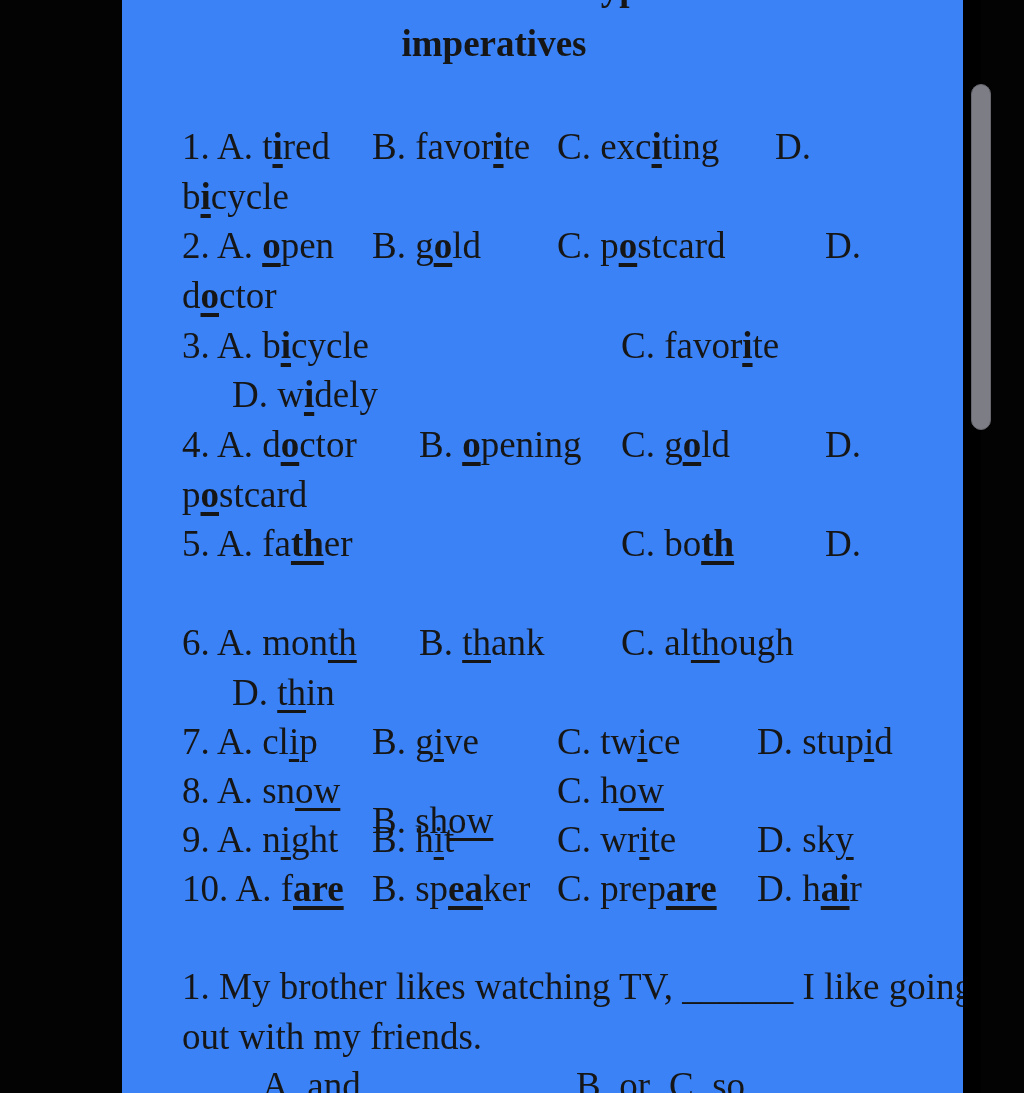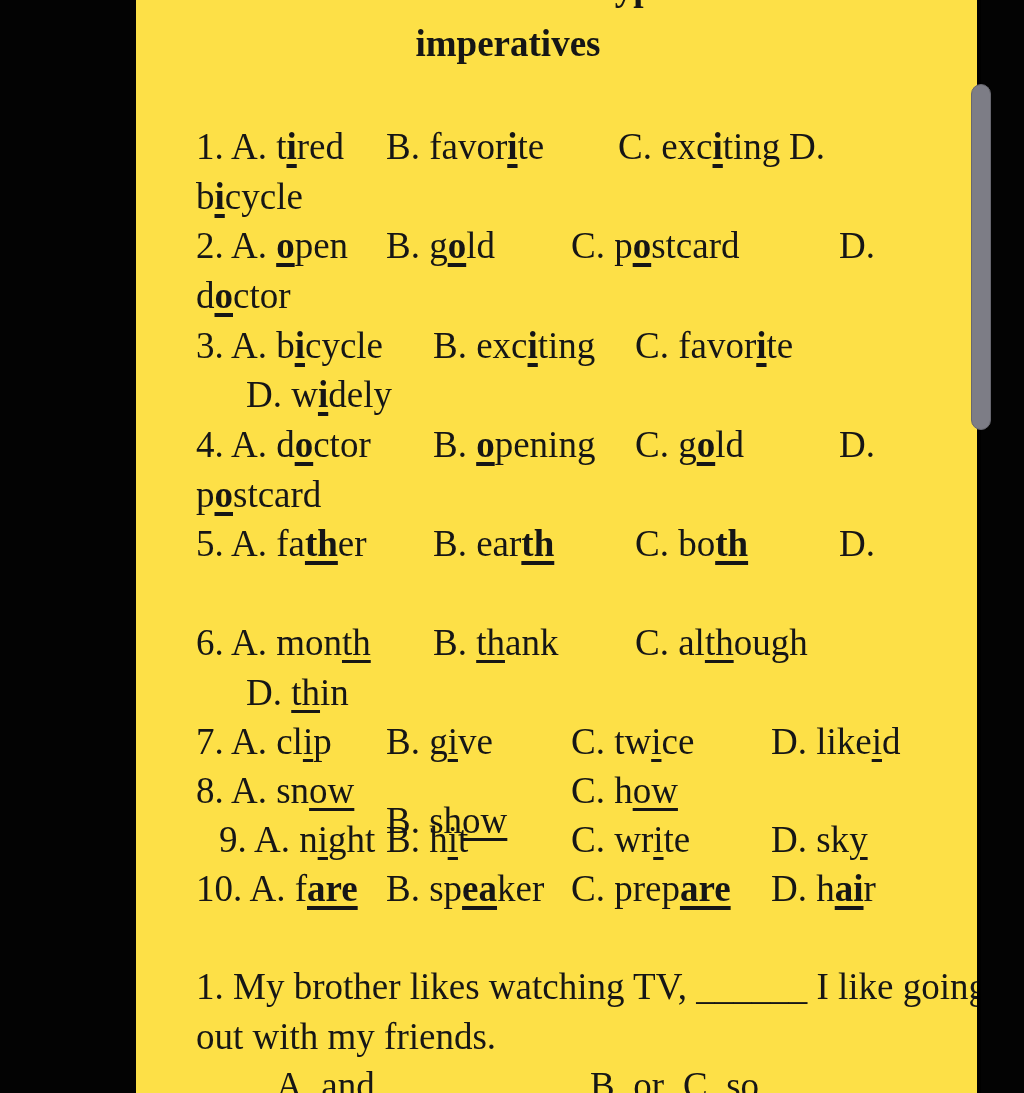--- a/index.html
+++ b/index.html
@@ -4,22 +4,22 @@
 <style>
   html,body{margin:0;padding:0;}
   body{
     width:1024px;height:1093px;
     background:#000;
     overflow:hidden;
     position:relative;
     font-family:"Liberation Serif","DejaVu Serif",serif;
   }
   .paper{
-    position:absolute;left:136px;top:0;width:841px;height:1093px;
-    background:#fde047;
+    position:absolute;left:122px;top:0;width:841px;height:1093px;
+    background:#3b82f6;
     overflow:hidden;
     text-decoration:underline;
   }
   .bar{position:absolute;top:0;height:1093px;background:#030303;}
   .bar-left{left:0;width:140px;}
   .bar-right{left:981px;width:43px;}
   .text-layer{
     position:absolute;left:-140px;top:0;width:1024px;height:1200px;
     color:#161616;
     font-size:37px;
@@ -54,79 +54,77 @@
 <div class="bar bar-left"></div>
 <div class="bar bar-right"></div>
 
 <div class="paper">
   <div class="text-layer">
       <div class="line center bold" style="top: -34px;"><span class="seg"><span>Conditional sentences type 1 and</span></span></div>
       <div class="line center bold" style="top: 22px;"><span class="seg"><span>imperatives</span></span></div>
       <div class="line" style="top: 125px;">
         <span class="seg abs" style="left: 200px;"><span>1. A. t</span><span class="b u">i</span><span>red</span></span>
         <span class="seg abs" style="left: 390px;"><span>B. favor</span><span class="b u">i</span><span>te</span></span>
-        <span class="seg abs" style="left: 575px; margin-left: 47px;"><span>C. exc</span><span class="b u">i</span><span>ting</span></span>
+        <span class="seg abs" style="left: 575px;"><span>C. exc</span><span class="b u">i</span><span>ting</span></span>
         <span class="seg abs" style="left: 793px;"><span>D.</span></span>
       </div>
       <div class="line" style="top: 175px; padding-left: 24px;">
         <span class="seg abs" style="left: 200px;"><span>b</span><span class="b u">i</span><span>cycle</span></span>
       </div>
       <div class="line" style="top: 224px;">
         <span class="seg abs" style="left: 200px;"><span>2. A. </span><span class="b u">o</span><span>pen</span></span>
         <span class="seg abs" style="left: 390px;"><span>B. g</span><span class="b u">o</span><span>ld</span></span>
         <span class="seg abs" style="left: 575px;"><span>C. p</span><span class="b u">o</span><span>stcard</span></span>
         <span class="seg abs" style="left: 843px;"><span>D.</span></span>
       </div>
       <div class="line" style="top: 274px;">
         <span class="seg abs" style="left: 200px;"><span>d</span><span class="b u">o</span><span>ctor</span></span>
       </div>
       <div class="line" style="top: 324px;">
         <span class="seg abs" style="left: 200px;"><span>3. A. b</span><span class="b u">i</span><span>cycle</span></span>
-        <span class="seg abs" style="left: 437px;"><span>B. exc</span><span class="b u">i</span><span>ting</span></span>
         <span class="seg abs" style="left: 639px;"><span>C. favor</span><span class="b u">i</span><span>te</span></span>
       </div>
       <div class="line" style="top: 373px;">
         <span class="seg abs" style="left: 250px;"><span>D. w</span><span class="b u">i</span><span>dely</span></span>
       </div>
       <div class="line" style="top: 423px;">
         <span class="seg abs" style="left: 200px;"><span>4. A. d</span><span class="b u">o</span><span>ctor</span></span>
         <span class="seg abs" style="left: 437px;"><span>B. </span><span class="b u">o</span><span>pening</span></span>
         <span class="seg abs" style="left: 639px;"><span>C. g</span><span class="b u">o</span><span>ld</span></span>
         <span class="seg abs" style="left: 843px;"><span>D.</span></span>
       </div>
       <div class="line" style="top: 473px;">
         <span class="seg abs" style="left: 200px;"><span>p</span><span class="b u">o</span><span>stcard</span></span>
       </div>
       <div class="line" style="top: 522px;">
         <span class="seg abs" style="left: 200px;"><span>5. A. fa</span><span class="b u">th</span><span>er</span></span>
-        <span class="seg abs" style="left: 437px;"><span>B. ear</span><span class="b u">th</span></span>
         <span class="seg abs" style="left: 639px;"><span>C. bo</span><span class="b u">th</span></span>
         <span class="seg abs" style="left: 843px;"><span>D.</span></span>
       </div>
       <div class="line" style="top: 621px;">
         <span class="seg abs" style="left: 200px;"><span>6. A. mon</span><span class="u">th</span></span>
         <span class="seg abs" style="left: 437px;"><span>B. </span><span class="u">th</span><span>ank</span></span>
         <span class="seg abs" style="left: 639px;"><span>C. al</span><span class="u">th</span><span>ough</span></span>
       </div>
       <div class="line" style="top: 671px;">
         <span class="seg abs" style="left: 250px;"><span>D. </span><span class="u">th</span><span>in</span></span>
       </div>
       <div class="line" style="top: 720px;">
         <span class="seg abs" style="left: 200px;"><span>7. A. cl</span><span class="u">i</span><span>p</span></span>
         <span class="seg abs" style="left: 390px;"><span>B. g</span><span class="u">i</span><span>ve</span></span>
         <span class="seg abs" style="left: 575px;"><span>C. tw</span><span class="u">i</span><span>ce</span></span>
-        <span class="seg abs" style="left: 775px;"><span>D. like</span><span class="u">i</span><span>d</span></span>
+        <span class="seg abs" style="left: 775px;"><span>D. stup</span><span class="u">i</span><span>d</span></span>
       </div>
       <div class="line" style="top: 769px;">
         <span class="seg abs" style="left: 200px;"><span>8. A. sn</span><span class="u">ow</span></span>
         <span class="seg abs" style="left: 390px; margin-top: 30px;"><span>B. sh</span><span class="u">ow</span></span>
         <span class="seg abs" style="left: 575px;"><span>C. h</span><span class="u">ow</span></span>
       </div>
       <div class="line" style="top: 818px;">
-        <span class="seg abs" style="left: 200px; margin-left: 23px;"><span>9. A. n</span><span class="u">i</span><span>ght</span></span>
+        <span class="seg abs" style="left: 200px;"><span>9. A. n</span><span class="u">i</span><span>ght</span></span>
         <span class="seg abs" style="left: 390px;"><span>B. h</span><span class="u">i</span><span>t</span></span>
         <span class="seg abs" style="left: 575px;"><span>C. wr</span><span class="u">i</span><span>te</span></span>
         <span class="seg abs" style="left: 775px;"><span>D. sk</span><span class="u">y</span></span>
       </div>
       <div class="line" style="top: 867px;">
         <span class="seg abs" style="left: 200px;"><span>10. A. f</span><span class="b u">are</span></span>
         <span class="seg abs" style="left: 390px;"><span>B. sp</span><span class="b u">ea</span><span>ker</span></span>
         <span class="seg abs" style="left: 575px;"><span>C. prep</span><span class="b u">are</span></span>
         <span class="seg abs" style="left: 775px;"><span>D. h</span><span class="b u">ai</span><span>r</span></span>
       </div>

